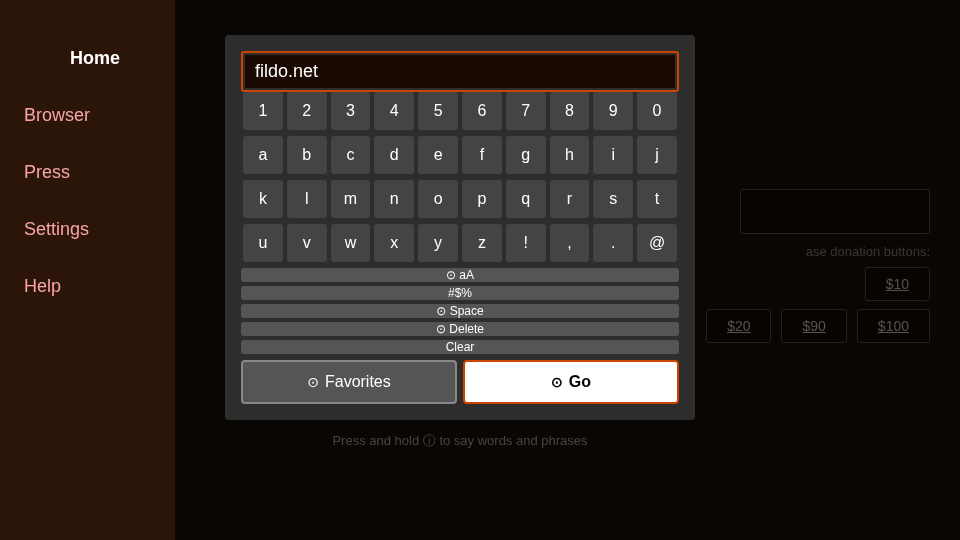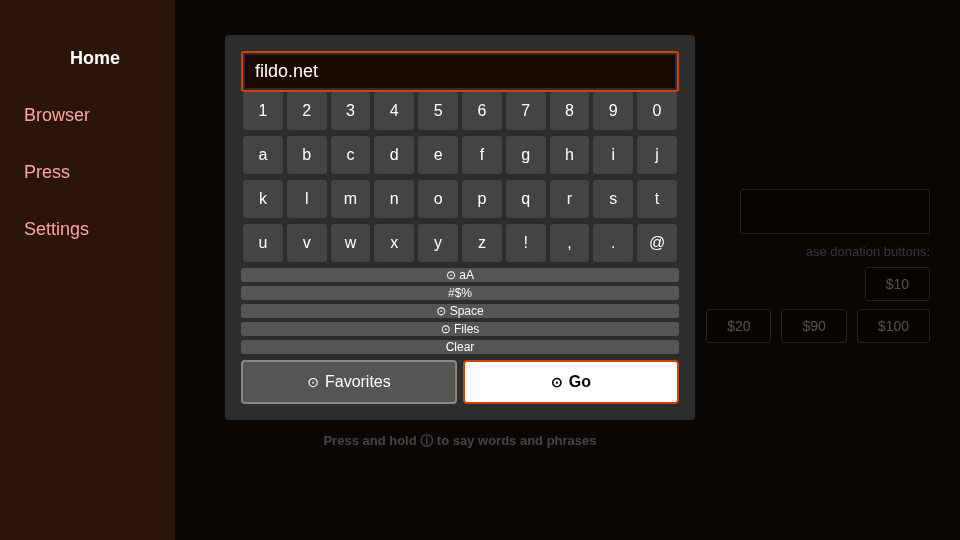--- a/index.html
+++ b/index.html
@@ -80,20 +80,21 @@
       margin-bottom: 8px;
     }
 
     .donation-btn {
       background-color: #1a0a02;
       border: 1px solid #555;
       color: #ccc;
       padding: 8px 20px;
       font-size: 14px;
       border-radius: 3px;
+      text-decoration: underline;
     }
 
     
     .keyboard-overlay {
       position: absolute;
       top: 35px;
       left: 50px;
       width: 470px;
       background-color: #2d2d2d;
       border-radius: 4px;
@@ -208,21 +209,20 @@
     
     .hint-text {
       position: absolute;
       bottom: 90px;
       left: 50px;
       right: 0;
       text-align: center;
       color: #aaa;
       font-size: 13px;
       width: 470px;
-      font-weight: bold;
     }
 
     .overlay-dim {
       position: absolute;
       top: 0; left: 0; right: 0; bottom: 0;
       background-color: rgba(0,0,0,0.6);
       z-index: 5;
     }
   </style>
 </head>
@@ -233,20 +233,23 @@
     <span>Home</span>
   </div>
   <div class="sidebar-item">
     <span>Browser</span>
   </div>
   <div class="sidebar-item">
     <span>Press</span>
   </div>
   <div class="sidebar-item">
     <span>Settings</span>
+  </div>
+  <div class="sidebar-item">
+    <span>Help</span>
   </div>
 </div>
 
 <div class="main">
 
   <div class="bg-content">
     <div class="bg-input-box"></div>
     <div class="bg-text">ase donation buttons:</div>
     <div class="donation-row">
       <div class="donation-btn">$10</div>
@@ -321,21 +324,21 @@
       <div class="key">,</div>
       <div class="key">.</div>
       <div class="key">@</div>
     </div>
 
     
     <div class="special-row">
       <div class="special-key">⊙ aA</div>
       <div class="special-key">#$%</div>
       <div class="special-key">⊙ Space</div>
-      <div class="special-key">⊙ Files</div>
+      <div class="special-key">⊙ Delete</div>
       <div class="special-key">Clear</div>
     </div>
 
     
     <div class="nav-row">
       <div class="nav-btn-prev">
         <span style="font-size:14px;">⊙</span>
         <span>Favorites</span>
       </div>
       <div class="nav-btn-go">

